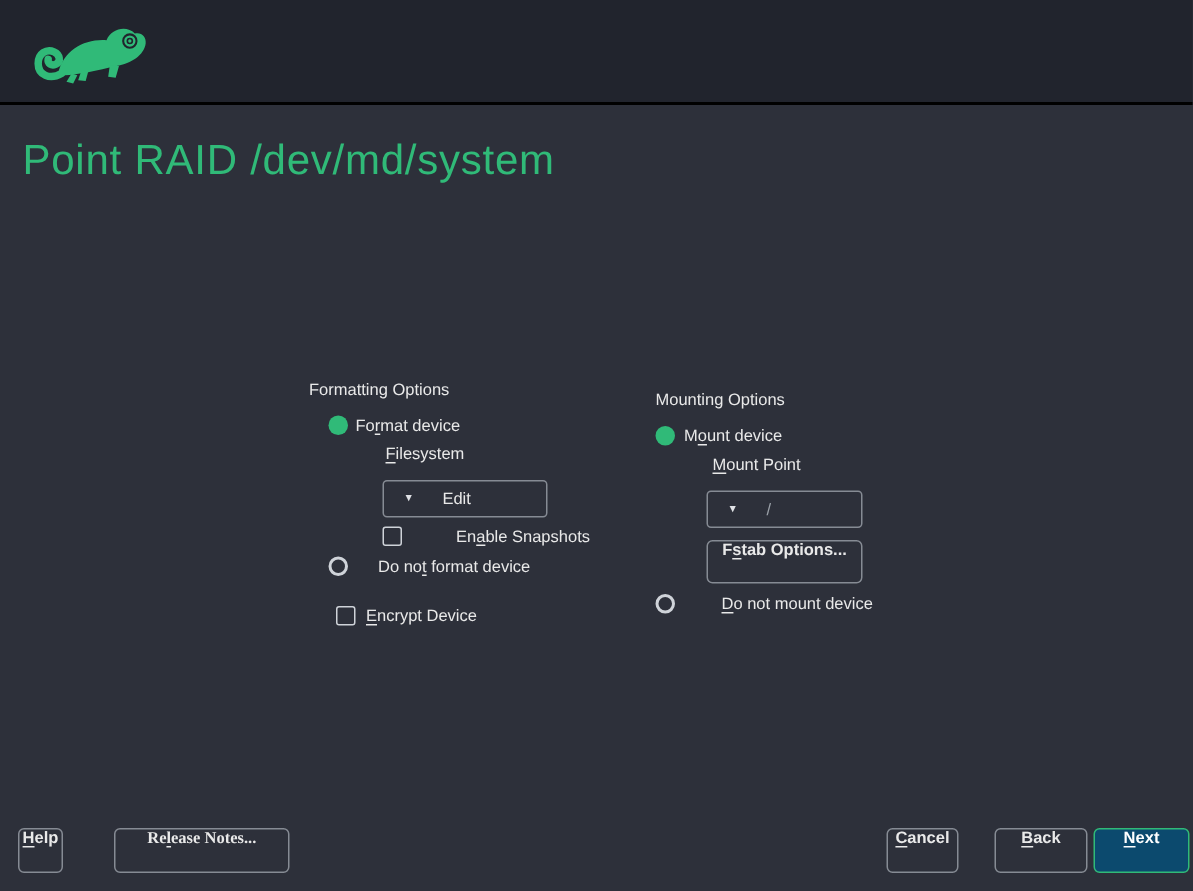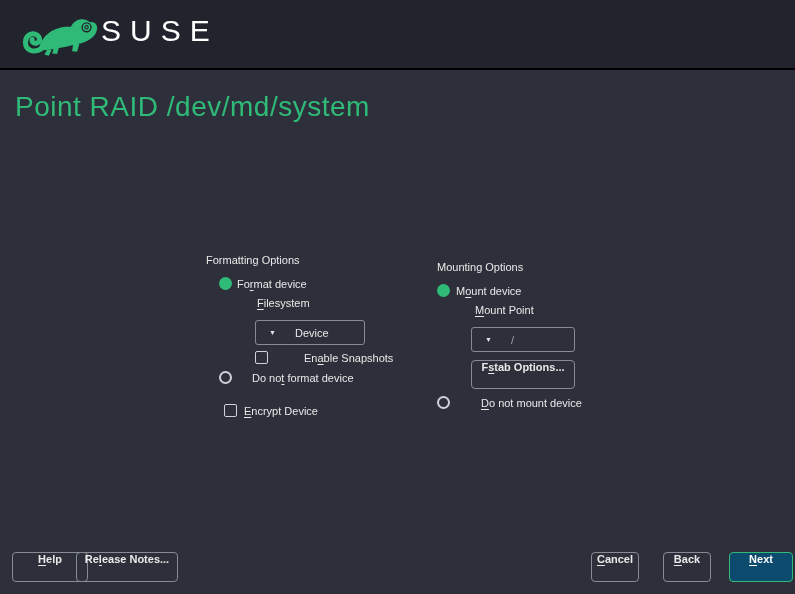--- a/index.html
+++ b/index.html
@@ -64,37 +64,36 @@
 
     <path d="M30 72 C 36 44, 62 30, 88 32 C 94 18, 112 14, 122 24 C 130 22, 136 28, 135 36 C 133 50, 118 60, 100 63 C 78 68, 52 74, 38 74 Z" fill="#30ba78"></path>
 
     <path d="M58 68 l-4 12 l9 1 l3 -11 Z" fill="#30ba78"></path>
     <path d="M92 62 l-2 14 l9 1 l4 -14 Z" fill="#30ba78"></path>
     <path d="M46 72 l-6 10 l8 2 l5 -10 Z" fill="#30ba78"></path>
 
     <circle cx="116" cy="33" r="8" fill="none" stroke="#21242d" stroke-width="2.5"></circle>
     <circle cx="116" cy="33" r="3" fill="none" stroke="#21242d" stroke-width="2"></circle>
   </svg>
-  <div class="wordmark">SUSE</div>
 </div>
 
 <div class="page-title">Point RAID /dev/md/system</div>
 
 <div class="lbl" style="left:206px; top:254px;">Formatting Options</div>
 
 <div class="row">
   <span class="radio-dot sel" style="left:219px; top:277px;"></span>
   <span class="lbl" style="left:237px; top:278px;">Fo<u>r</u>mat device</span>
 </div>
 
 <div class="lbl" style="left:257px; top:297px;"><u>F</u>ilesystem</div>
 
 <div class="combo" style="left:255px; top:320px; width:110px;">
   <span class="arrow">▼</span>
-  <span class="val">Device</span>
+  <span class="val">Edit</span>
 </div>
 
 <div class="row">
   <span class="check-box" style="left:255px; top:351px;"></span>
   <span class="lbl" style="left:276px; top:352px;margin-left:28px;">En<u>a</u>ble Snapshots</span>
 </div>
 
 <div class="row">
   <span class="radio-dot unsel" style="left:219px; top:371px;"></span>
   <span class="lbl" style="left:252px; top:372px;text-align:center;">Do no<u>t</u> format device</span>
@@ -121,27 +120,27 @@
 
 <div class="btn" style="left:471px; top:360px; width:104px; height:29px;">
   <span>F<u>s</u>tab Options...</span>
 </div>
 
 <div class="row">
   <span class="radio-dot unsel" style="left:437px; top:396px;"></span>
   <span class="lbl" style="left:455px; top:397px;padding-left:26px;"><u>D</u>o not mount device</span>
 </div>
 
-<div class="btn" style="left:12px; top:552px; width:76px;">
+<div class="btn" style="left:12px; top:552px; width:30px;">
   <span><u>H</u>elp</span>
 </div>
-<div class="btn" style="left:76px; top:552px; width:102px;">
+<div class="btn" style="left:76px; top:552px; width:117px;font-family:Liberation Serif, serif;">
   <span>Re<u>l</u>ease Notes...</span>
 </div>
 <div class="btn" style="left:591px; top:552px; width:48px;">
   <span><u>C</u>ancel</span>
 </div>
-<div class="btn" style="left:663px; top:552px; width:48px;">
+<div class="btn" style="left:663px; top:552px; width:62px;">
   <span><u>B</u>ack</span>
 </div>
 <div class="btn primary" style="left:729px; top:552px; width:64px;">
   <span><u>N</u>ext</span>
 </div>
 
 </body></html>

